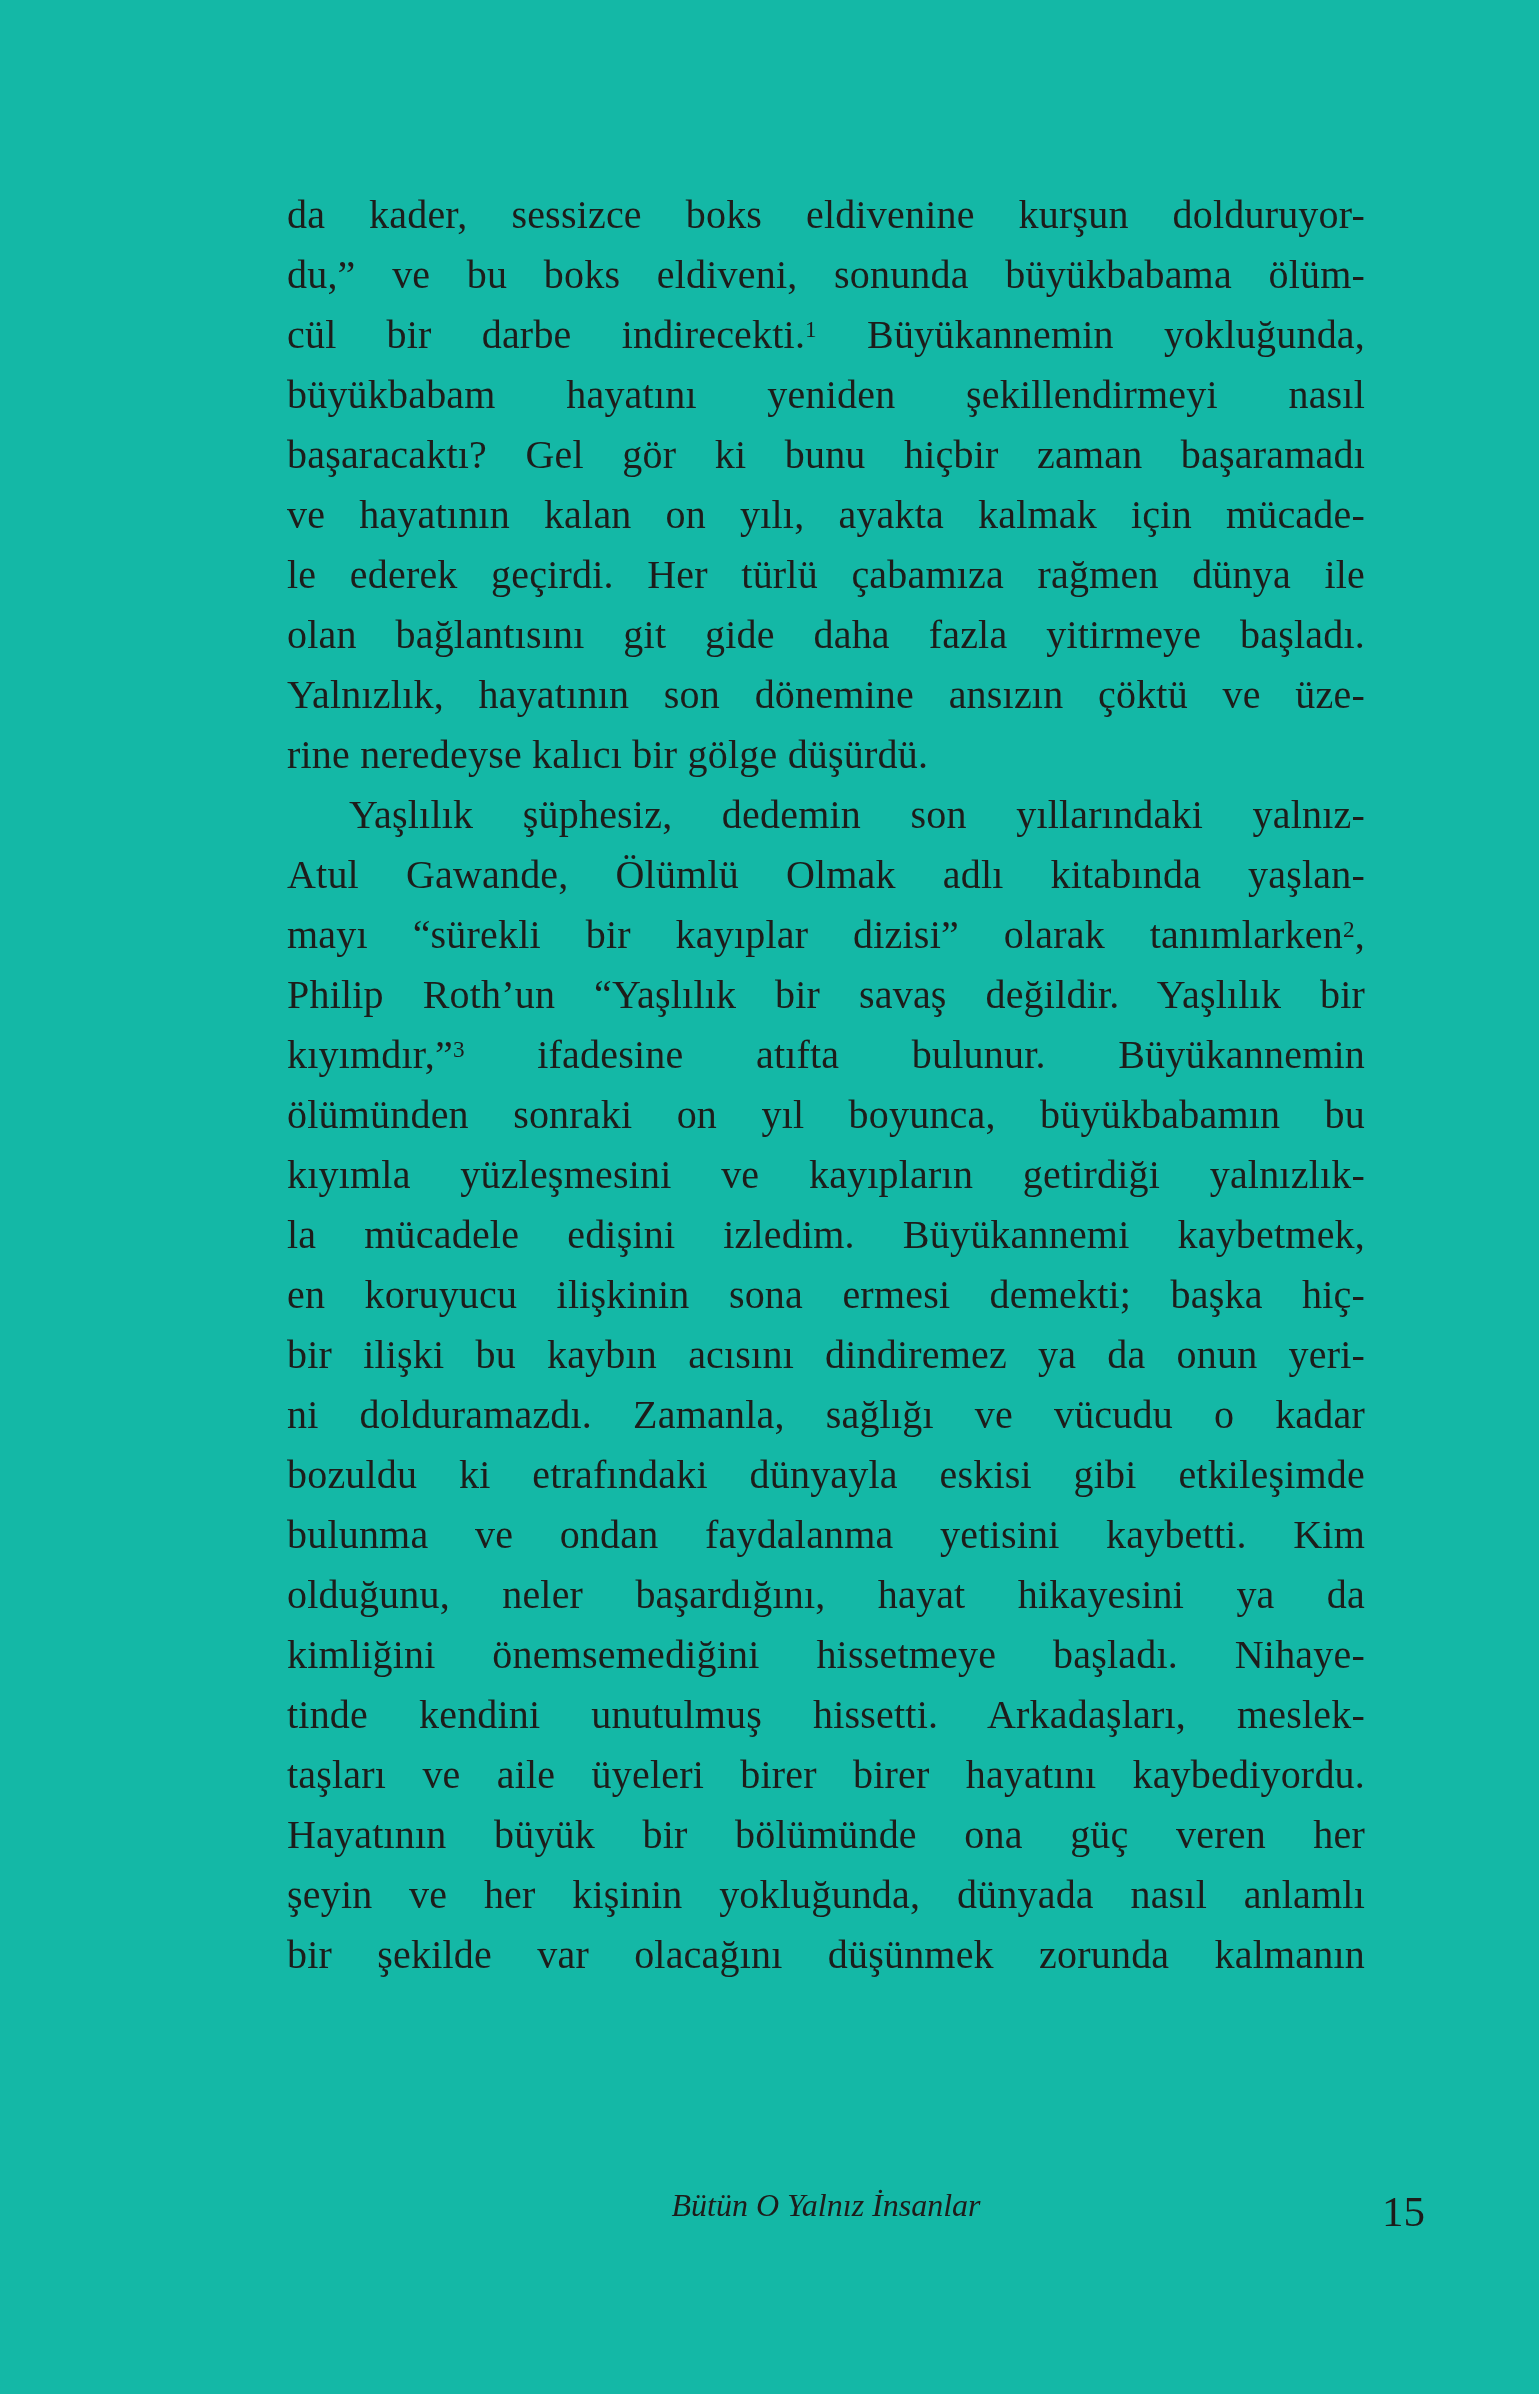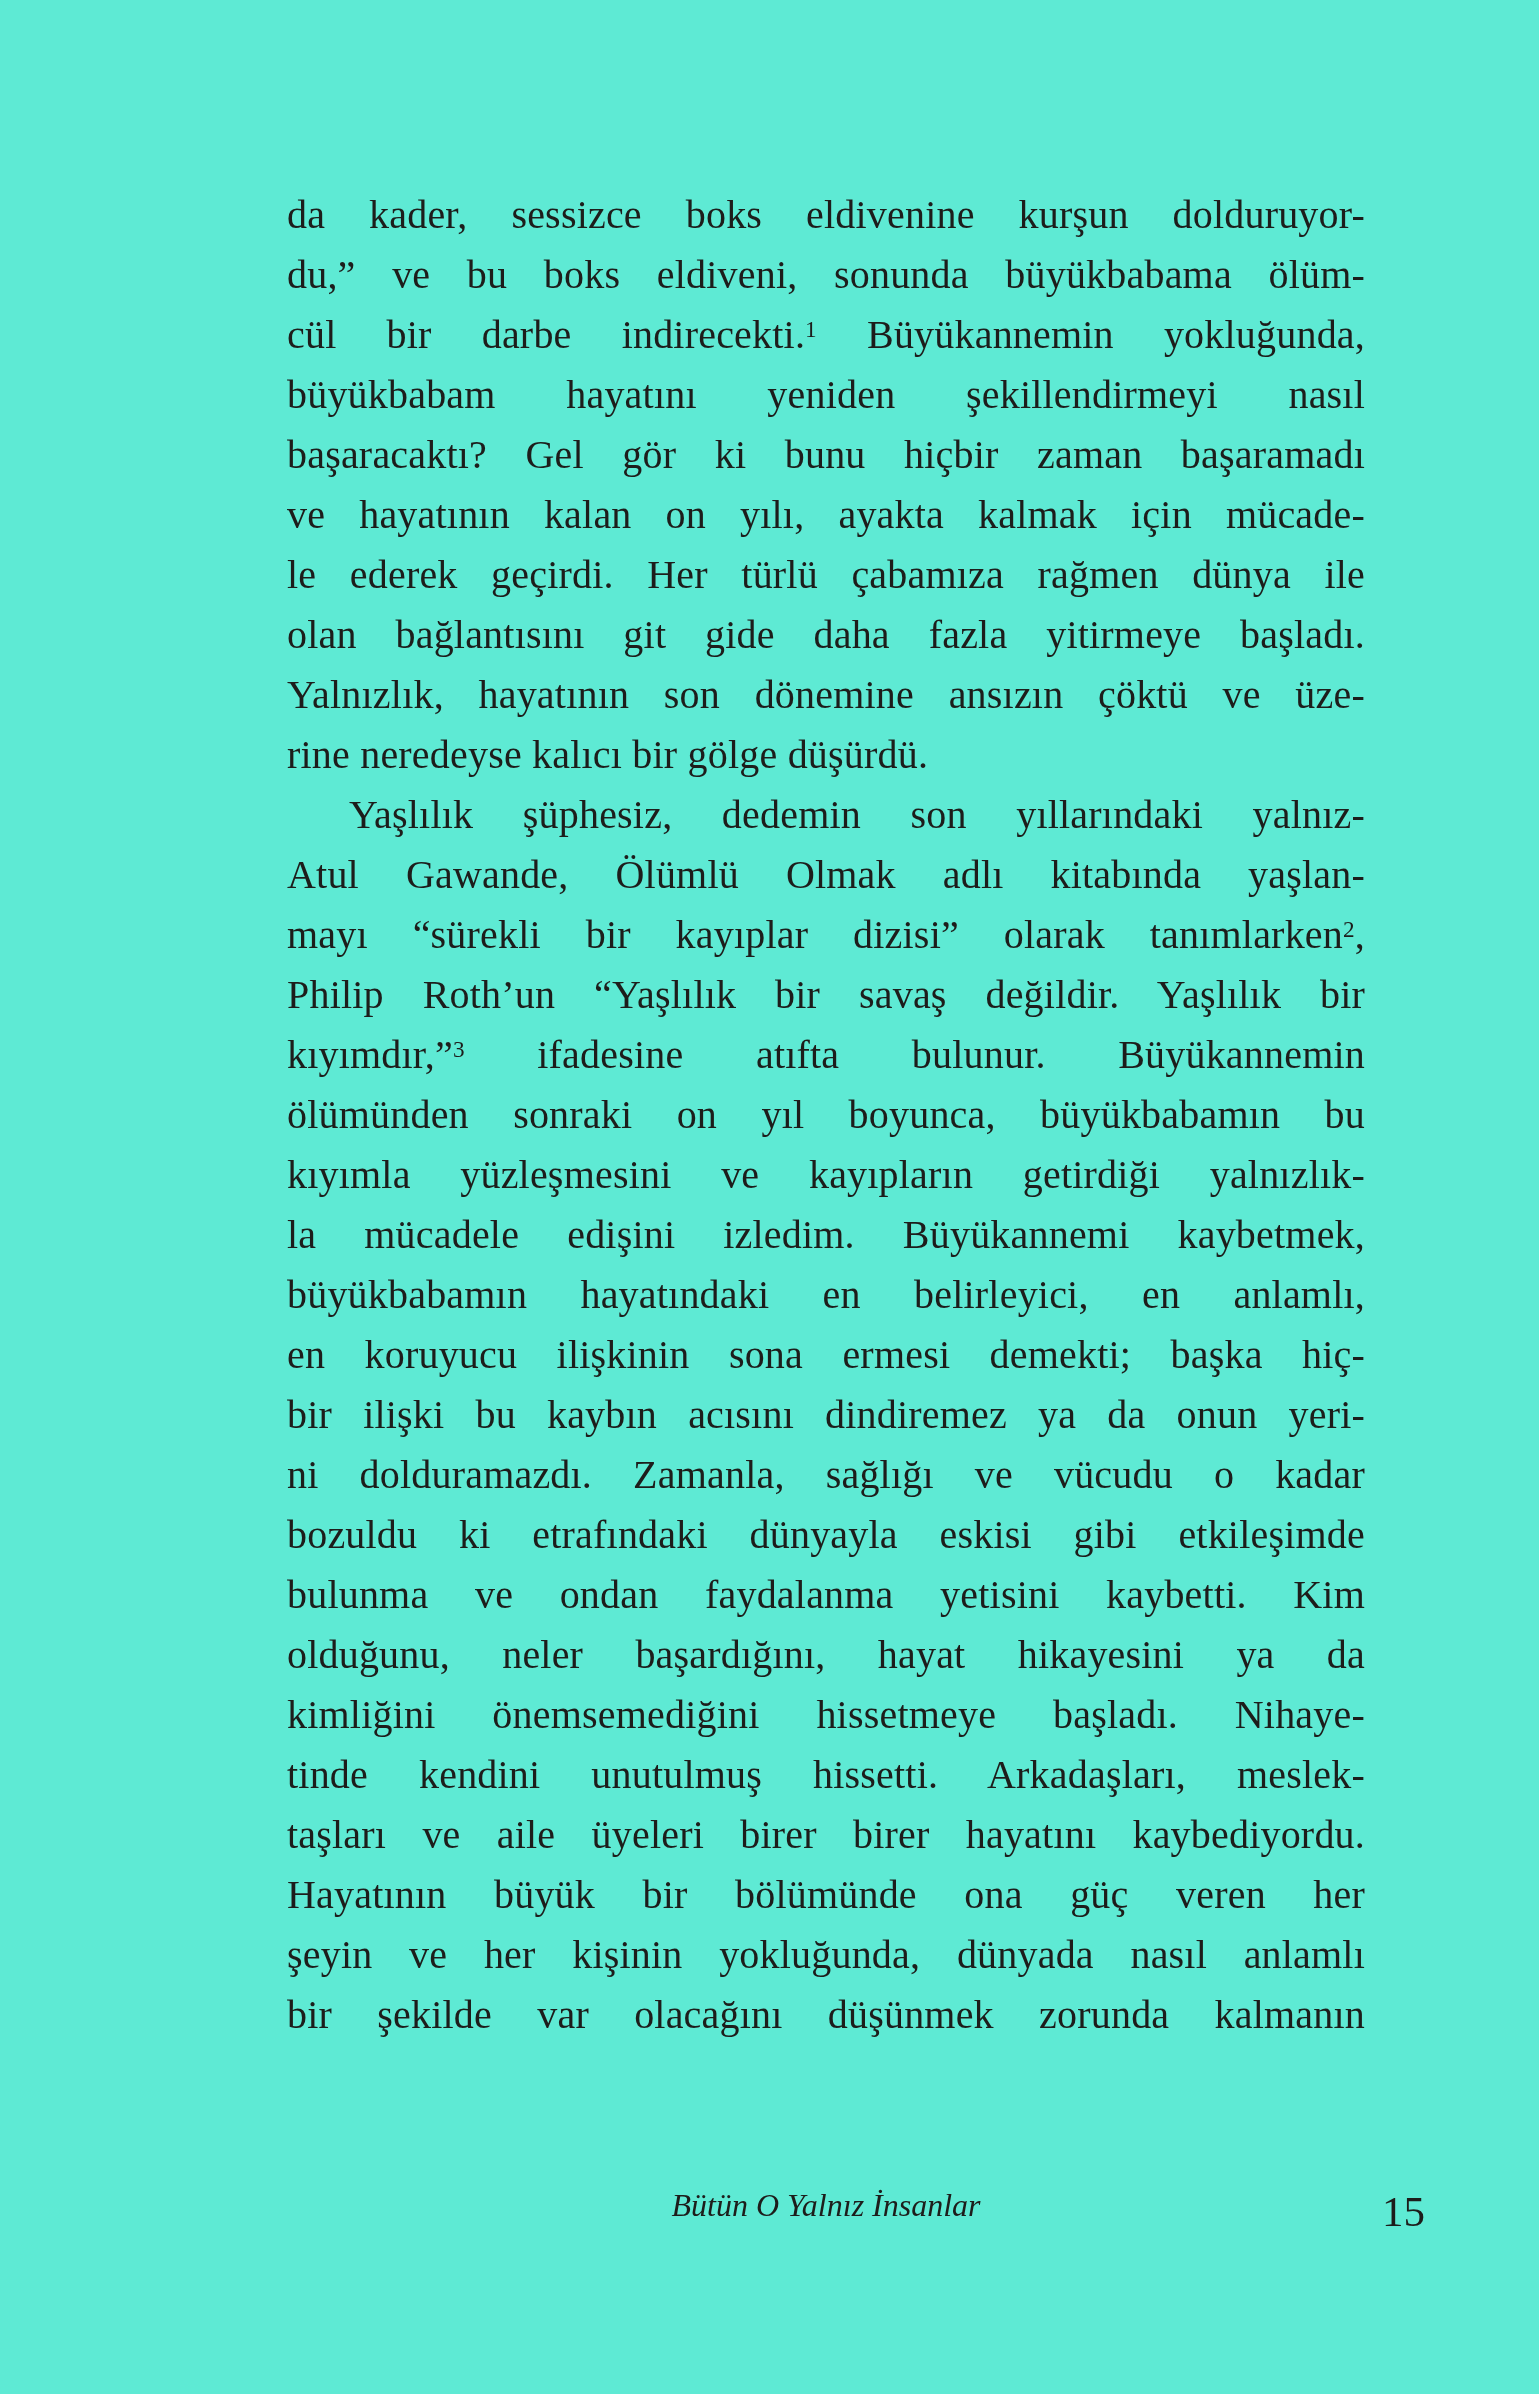--- a/index.html
+++ b/index.html
@@ -6,21 +6,21 @@
   body {
     width: 1539px; height: 2394px;
     background: #ffffff;
     position: relative;
     font-family: "Liberation Serif", "DejaVu Serif", serif;
     color: #1d1d1b;
     overflow: hidden;
   }
   .page {
     position: absolute; inset: 0;
-    background: #5eead4;
+    background: #14b8a6;
   }
   .text-block {
     position: absolute;
     left: 287px; top: 185px; width: 1078px;
     font-size: 40px;
     line-height: 60px;
     letter-spacing: 0.2px;
   }
   .line {
     text-align: justify;
@@ -73,21 +73,20 @@
       <div class="line"><span>Yalnızlık, hayatının son dönemine ansızın çöktü ve üze-</span></div>
       <div class="line no-just"><span>rine neredeyse kalıcı bir gölge düşürdü.</span></div>
       <div class="line indent"><span>Yaşlılık şüphesiz, dedemin son yıllarındaki yalnız-</span></div>
       <div class="line"><span>Atul Gawande, </span><span class="it">Ölümlü Olmak</span><span> adlı kitabında yaşlan-</span></div>
       <div class="line"><span>mayı “sürekli bir kayıplar dizisi” olarak tanımlarken</span><sup class="fn">2</sup><span>,</span></div>
       <div class="line"><span>Philip Roth’un “Yaşlılık bir savaş değildir. Yaşlılık bir</span></div>
       <div class="line"><span>kıyımdır,”</span><sup class="fn">3</sup><span> ifadesine atıfta bulunur. Büyükannemin</span></div>
       <div class="line"><span>ölümünden sonraki on yıl boyunca, büyükbabamın bu</span></div>
       <div class="line"><span>kıyımla yüzleşmesini ve kayıpların getirdiği yalnızlık-</span></div>
       <div class="line"><span>la mücadele edişini izledim. Büyükannemi kaybetmek,</span></div>
-      <div class="line"><span>büyükbabamın hayatındaki en belirleyici, en anlamlı,</span></div>
       <div class="line"><span>en koruyucu ilişkinin sona ermesi demekti; başka hiç-</span></div>
       <div class="line"><span>bir ilişki bu kaybın acısını dindiremez ya da onun yeri-</span></div>
       <div class="line"><span>ni dolduramazdı. Zamanla, sağlığı ve vücudu o kadar</span></div>
       <div class="line"><span>bozuldu ki etrafındaki dünyayla eskisi gibi etkileşimde</span></div>
       <div class="line"><span>bulunma ve ondan faydalanma yetisini kaybetti. Kim</span></div>
       <div class="line"><span>olduğunu, neler başardığını, hayat hikayesini ya da</span></div>
       <div class="line"><span>kimliğini önemsemediğini hissetmeye başladı. Nihaye-</span></div>
       <div class="line"><span>tinde kendini unutulmuş hissetti. Arkadaşları, meslek-</span></div>
       <div class="line"><span>taşları ve aile üyeleri birer birer hayatını kaybediyordu.</span></div>
       <div class="line"><span>Hayatının büyük bir bölümünde ona güç veren her</span></div>

